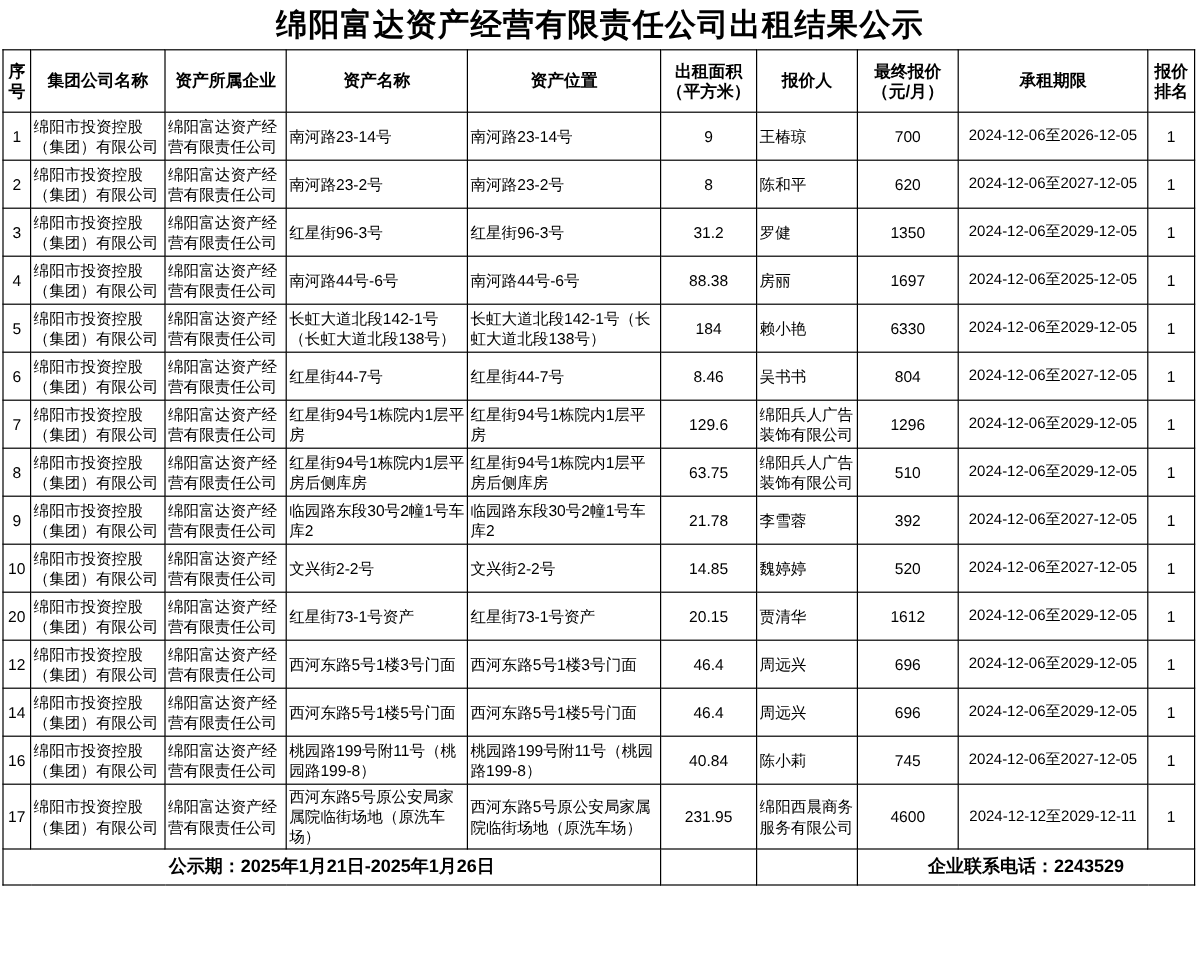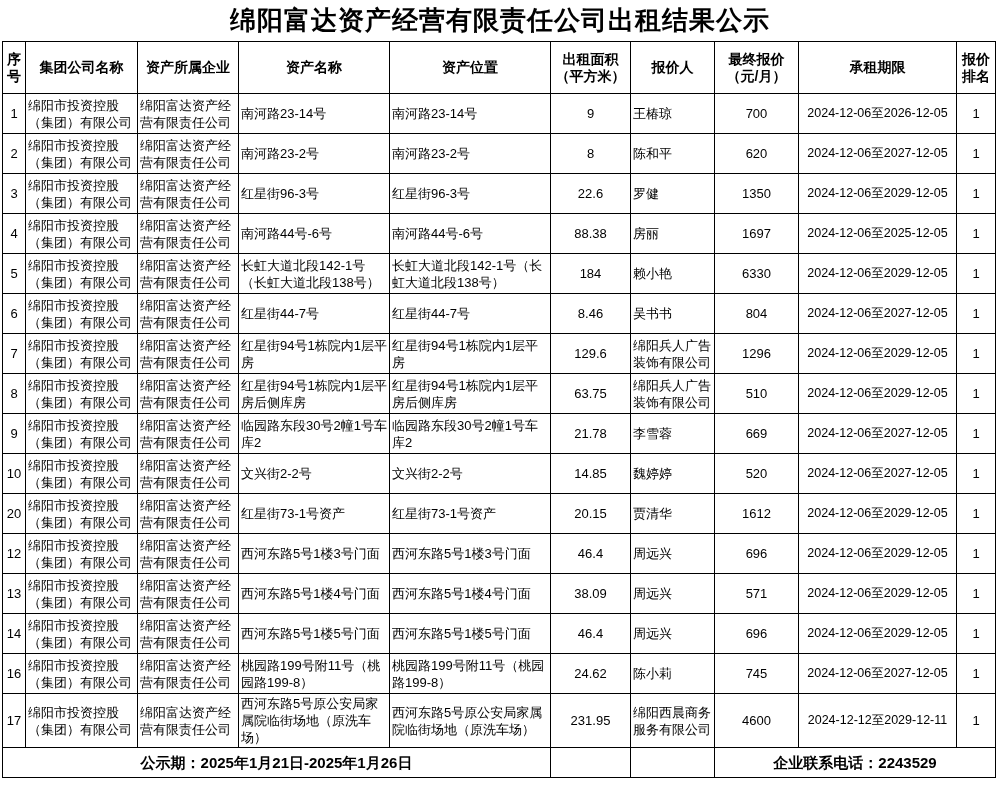--- a/index.html
+++ b/index.html
@@ -96,21 +96,21 @@
     <td>2024-12-06至2027-12-05</td>
     <td>1</td>
   </tr>
 
   <tr>
     <td>3</td>
     <td>绵阳市投资控股（集团）有限公司</td>
     <td>绵阳富达资产经营有限责任公司</td>
     <td>红星街96-3号</td>
     <td>红星街96-3号</td>
-    <td>22.6</td>
+    <td>31.2</td>
     <td>罗健</td>
     <td>1350</td>
     <td>2024-12-06至2029-12-05</td>
     <td>1</td>
   </tr>
 
   <tr>
     <td>4</td>
     <td>绵阳市投资控股（集团）有限公司</td>
     <td>绵阳富达资产经营有限责任公司</td>
@@ -176,21 +176,21 @@
   </tr>
 
   <tr>
     <td>9</td>
     <td>绵阳市投资控股（集团）有限公司</td>
     <td>绵阳富达资产经营有限责任公司</td>
     <td>临园路东段30号2幢1号车库2</td>
     <td>临园路东段30号2幢1号车库2</td>
     <td>21.78</td>
     <td>李雪蓉</td>
-    <td>669</td>
+    <td>392</td>
     <td>2024-12-06至2027-12-05</td>
     <td>1</td>
   </tr>
 
   <tr>
     <td>10</td>
     <td>绵阳市投资控股（集团）有限公司</td>
     <td>绵阳富达资产经营有限责任公司</td>
     <td>文兴街2-2号</td>
     <td>文兴街2-2号</td>
@@ -220,32 +220,20 @@
     <td>绵阳富达资产经营有限责任公司</td>
     <td>西河东路5号1楼3号门面</td>
     <td>西河东路5号1楼3号门面</td>
     <td>46.4</td>
     <td>周远兴</td>
     <td>696</td>
     <td>2024-12-06至2029-12-05</td>
     <td>1</td>
   </tr>
 
-  <tr>
-    <td>13</td>
-    <td>绵阳市投资控股（集团）有限公司</td>
-    <td>绵阳富达资产经营有限责任公司</td>
-    <td>西河东路5号1楼4号门面</td>
-    <td>西河东路5号1楼4号门面</td>
-    <td>38.09</td>
-    <td>周远兴</td>
-    <td>571</td>
-    <td>2024-12-06至2029-12-05</td>
-    <td>1</td>
-  </tr>
 
   <tr>
     <td>14</td>
     <td>绵阳市投资控股（集团）有限公司</td>
     <td>绵阳富达资产经营有限责任公司</td>
     <td>西河东路5号1楼5号门面</td>
     <td>西河东路5号1楼5号门面</td>
     <td>46.4</td>
     <td>周远兴</td>
     <td>696</td>
@@ -253,21 +241,21 @@
     <td>1</td>
   </tr>
 
 
   <tr>
     <td>16</td>
     <td>绵阳市投资控股（集团）有限公司</td>
     <td>绵阳富达资产经营有限责任公司</td>
     <td>桃园路199号附11号（桃园路199-8）</td>
     <td>桃园路199号附11号（桃园路199-8）</td>
-    <td>24.62</td>
+    <td>40.84</td>
     <td>陈小莉</td>
     <td>745</td>
     <td>2024-12-06至2027-12-05</td>
     <td>1</td>
   </tr>
 
   <tr>
     <td>17</td>
     <td>绵阳市投资控股（集团）有限公司</td>
     <td>绵阳富达资产经营有限责任公司</td>

